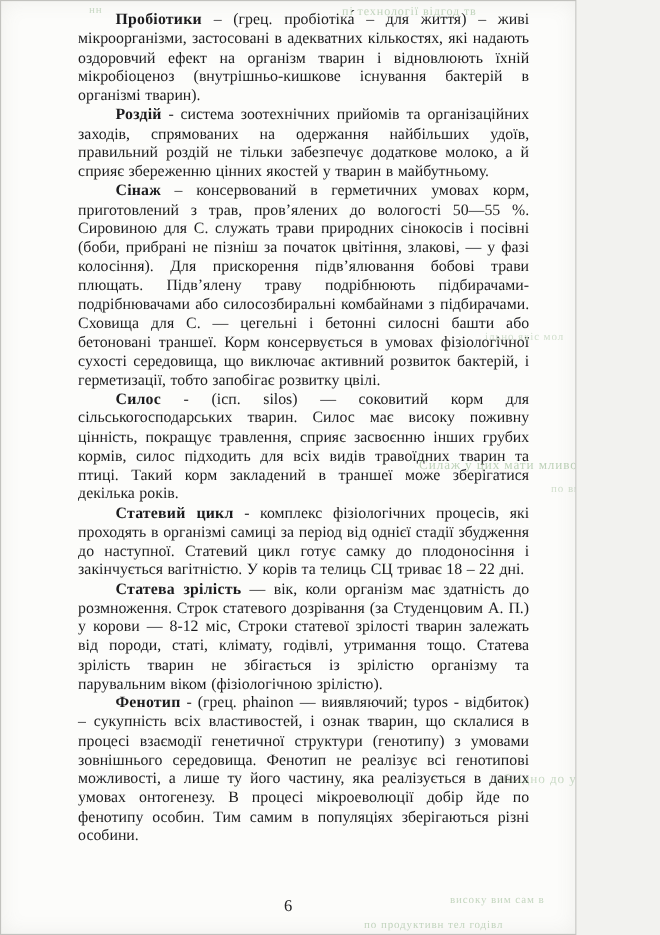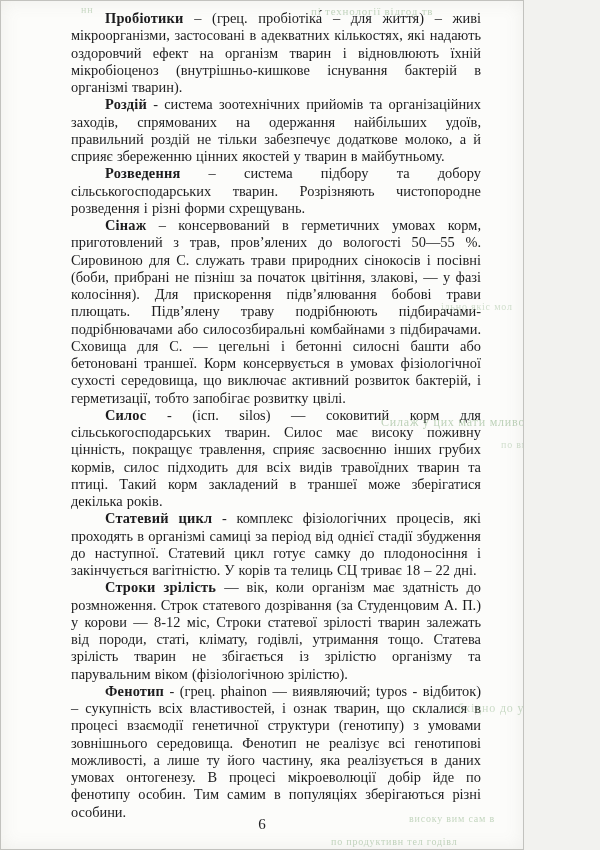--- a/index.html
+++ b/index.html
@@ -61,25 +61,24 @@
     pointer-events:none;
   }
 </style>
 </head>
 <body>
 
 <div class="page">
   <div class="text-column">
       <p><b>Пробіотики</b> – (грец. пробіотіка́ – для життя) – живі мікроорганізми, застосовані в адекватних кількостях, які надають оздоровчий ефект на організм тварин і відновлюють їхній мікробіоценоз (внутрішньо-кишкове існування бактерій в організмі тварин).</p>
       <p><b>Роздій</b> - система зоотехнічних прийомів та організаційних заходів, спрямованих на одержання найбільших удоїв, правильний роздій не тільки забезпечує додаткове молоко, а й сприяє збереженню цінних якостей у тварин в майбутньому.</p>
-      <p><b>Розведення</b> – система підбору та добору сільськогосподарських тварин. Розрізняють чистопородне розведення і різні форми схрещувань.</p>
       <p><b>Сінаж</b> – консервований в герметичних умовах корм, приготовлений з трав, пров’ялених до вологості 50—55 %. Сировиною для С. служать трави природних сінокосів і посівні (боби, прибрані не пізніш за початок цвітіння, злакові, — у фазі колосіння). Для прискорення підв’ялювання бобові трави плющать. Підв’ялену траву подрібнюють підбирачами-подрібнювачами або силосозбиральні комбайнами з підбирачами. Сховища для С. — цегельні і бетонні силосні башти або бетоновані траншеї. Корм консервується в умовах фізіологічної сухості середовища, що виключає активний розвиток бактерій, і герметизації, тобто запобігає розвитку цвілі.</p>
       <p><b>Силос</b> - (ісп. silos) — соковитий корм для сільськогосподарських тварин. Силос має високу поживну цінність, покращує травлення, сприяє засвоєнню інших грубих кормів, силос підходить для всіх видів травоїдних тварин та птиці. Такий корм закладений в траншеї може зберігатися декілька років.</p>
       <p><b>Статевий цикл</b> - комплекс фізіологічних процесів, які проходять в організмі самиці за період від однієї стадії збудження до наступної. Статевий цикл готує самку до плодоносіння і закінчується вагітністю. У корів та телиць СЦ триває 18 – 22 дні.</p>
-      <p><b>Строки зрілість</b> — вік, коли організм має здатність до розмноження. Строк статевого дозрівання (за Студенцовим А. П.) у корови — 8-12 міс, Строки статевої зрілості тварин залежать від породи, статі, клімату, годівлі, утримання тощо. Статева зрілість тварин не збігається із зрілістю організму та парувальним віком (фізіологічною зрілістю).</p>
+      <p><b>Статева зрілість</b> — вік, коли організм має здатність до розмноження. Строк статевого дозрівання (за Студенцовим А. П.) у корови — 8-12 міс, Строки статевої зрілості тварин залежать від породи, статі, клімату, годівлі, утримання тощо. Статева зрілість тварин не збігається із зрілістю організму та парувальним віком (фізіологічною зрілістю).</p>
       <p><b>Фенотип</b> - (грец. phainon — виявляючий; typos - відбиток) – сукупність всіх властивостей, і ознак тварин, що склалися в процесі взаємодії генетичної структури (генотипу) з умовами зовнішнього середовища. Фенотип не реалізує всі генотипові можливості, а лише ту його частину, яка реалізується в даних умовах онтогенезу. В процесі мікроеволюції добір йде по фенотипу особин. Тим самим в популяціях зберігаються різні особини.</p>
     </div>
   <div class="page-number">6</div>
 <span class="show-through" style="left: 310px; top: 4px; width: 240px; font-size: 11px; opacity: 0.45;">пі технології відгод тв</span>
     <span class="show-through" style="left: 80px; top: 3px; width: 30px; font-size: 10px; opacity: 0.4; font-family: Liberation Serif, serif;">нн</span>
     <span class="show-through" style="left: 556px; top: 58px; width: 40px; font-size: 10px; opacity: 0.4;">дов</span>
     <span class="show-through" style="left: 560px; top: 128px; width: 34px; font-size: 10px; opacity: 0.35;">зм</span>
     <span class="show-through" style="left: 556px; top: 205px; width: 40px; font-size: 10px; opacity: 0.35;">ват</span>
     <span class="show-through" style="left: 440px; top: 300px; width: 130px; font-size: 10px; opacity: 0.35;">ільно якіс мол</span>
     <span class="show-through" style="left: 380px; top: 414px; width: 185px; font-size: 12px; opacity: 0.5;">Силаж у цих мати мливо год</span>

